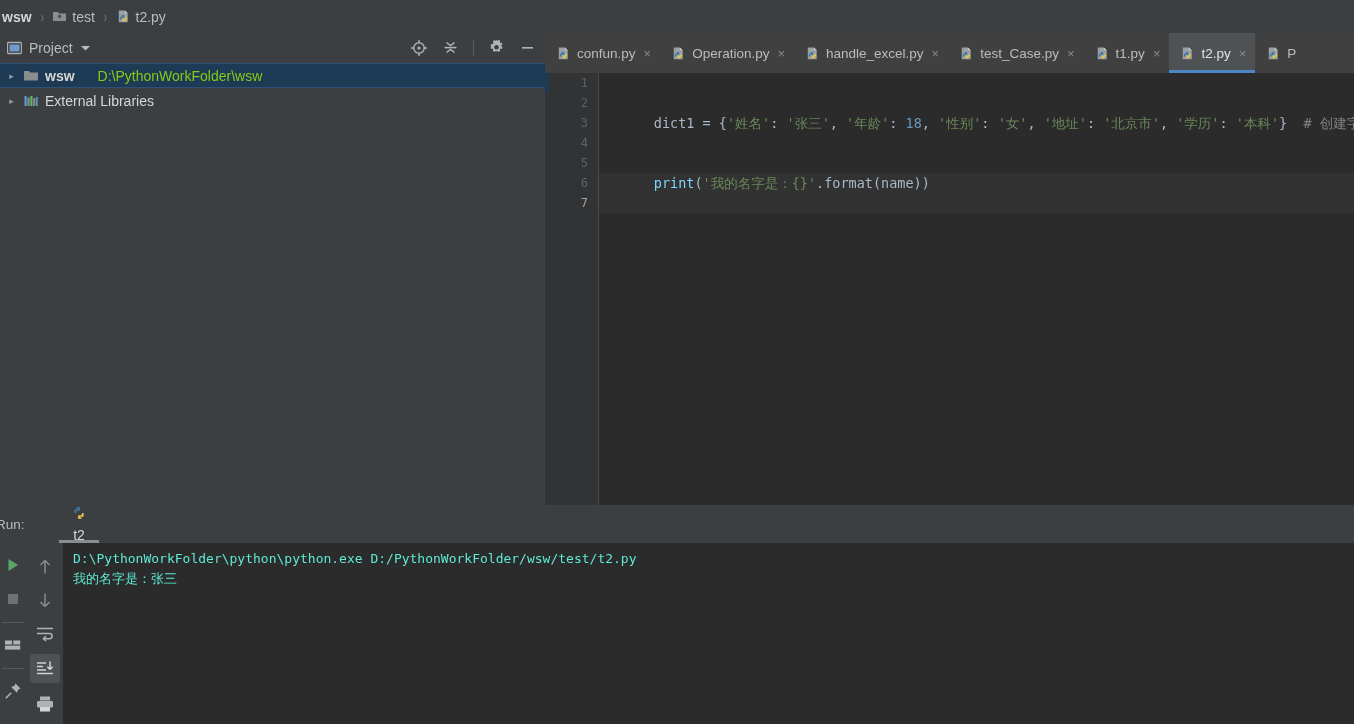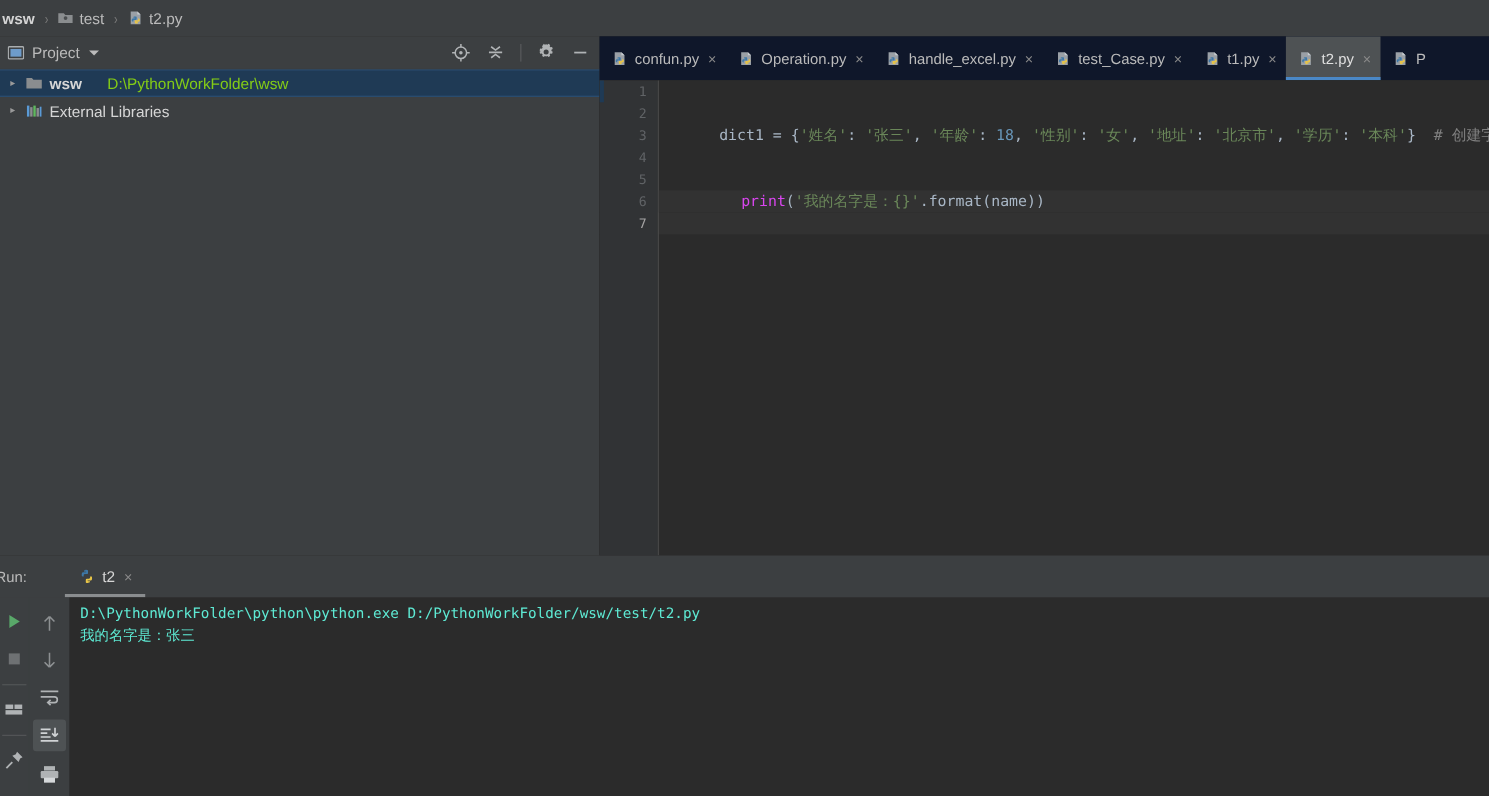--- a/index.html
+++ b/index.html
@@ -97,21 +97,21 @@
   }
   .tree-label { font-size: 14px; color: #d6d6d6; }
   .tree-label.bold { font-weight: bold; }
   .tree-path { font-size: 14px; color: #84cc16; margin-left: 17px; }
 
   
   #editor-tabs {
     position: absolute;
     left: 545px; top: 33px;
     width: 809px; height: 40px;
-    background: #0f172a;
+    background: #404040;
     display: flex;
     align-items: flex-end;
     overflow: hidden;
     box-sizing: border-box;
   }
   .tab {
     height: 40px;
     display: flex;
     align-items: center;
     gap: 6px;
@@ -194,21 +194,21 @@
   .code-line.caret-line { background: #323232; }
   #caret-row-full {
     position: absolute;
     left: 0; top: 120px;
     width: 100%; height: 20px;
     background: #323232;
   }
   .tk-str  { color: #6a8759; }
   .tk-num  { color: #6897bb; }
   .tk-cmt  { color: #808080; }
-  .tk-fn   { color: #d946ef; margin-left: 20px; }
+  .tk-fn   { color: #7dd3fc; }
   .tk-op   { color: #a9b7c6; }
   .tk-brace{ color: #a9b7c6; }
 
   
   #run-panel {
     position: absolute;
     left: 0; top: 505px;
     width: 1354px; height: 219px;
     background: #3c3f41;
     box-sizing: border-box;
@@ -230,20 +230,21 @@
     margin-left: -4px;
   }
   #run-tab {
     height: 38px;
     display: flex;
     align-items: center;
     gap: 6px;
     padding: 0 12px;
     position: relative;
     box-sizing: border-box;
+    flex-direction: column;
   }
   #run-tab::after {
     content: "";
     position: absolute;
     left: 0; right: 0; bottom: 0;
     height: 3px;
     background: #8a8d8f;
   }
   #run-tab-label { font-size: 14px; color: #d6d6d6; }
 

